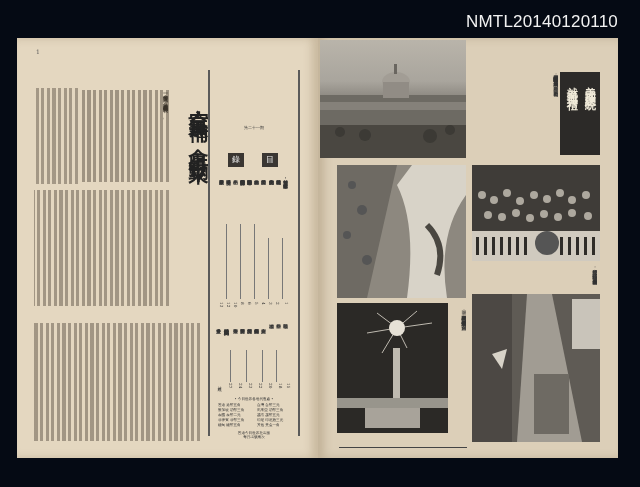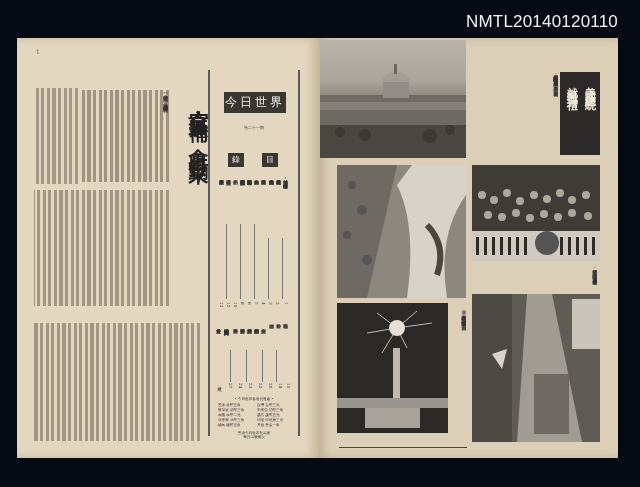--- a/index.html
+++ b/index.html
@@ -50,21 +50,20 @@
   <div class="textblock line-stripes" style="left:64px; top:52px; width:88px; height:92px; opacity:0.75;"></div>
   <div class="textblock line-stripes" style="left:17px; top:50px; width:44px; height:96px; opacity:0.7;"></div>
   <div class="textblock line-stripes" style="left:17px; top:152px; width:135px; height:116px; opacity:0.72;"></div>
   <div class="textblock line-stripes" style="left:17px; top:285px; width:166px; height:118px; opacity:0.72;"></div>
 
   <div class="vcol" style="left:143px; top:52px; height:95px; width:8px;">一般都常說道：「不論共產主義或極權主義……」</div>
 
   <div class="headline">空言無補，拿出行動來！</div>
 
   <div class="toc">
-    <div class="masthead">今日世界</div>
     <div class="issue-no">第二十一期</div>
     <div class="toc-tag" style="left:18px;">錄</div>
     <div class="toc-tag" style="left:52px;">目</div>
 
     <div class="toc-list" style="top:106px; height:140px;">
       <div class="toc-entry" style="right:4px; top:0; height:60px; font-weight:bold;">空言無補，拿出行動來！</div>
       <div class="toc-entry" style="right:11px; top:0; height:60px;">美國總統就職典禮</div>
       <div class="toc-entry" style="right:18px; top:0; height:60px;">曲門文獻上的民主與自由</div>
       <div class="toc-entry" style="right:26px; top:0; height:45px;">美國的經濟援助</div>
       <div class="toc-entry" style="right:33px; top:0; height:45px;">自由世界的團結</div>

